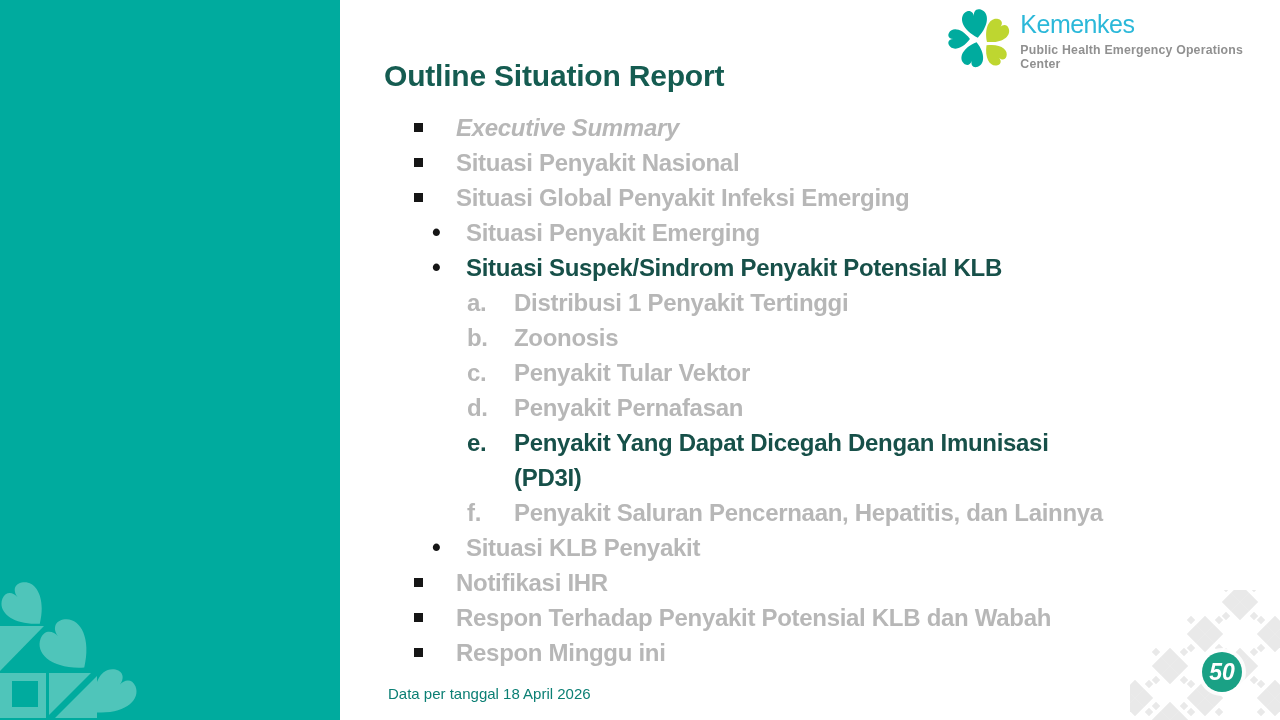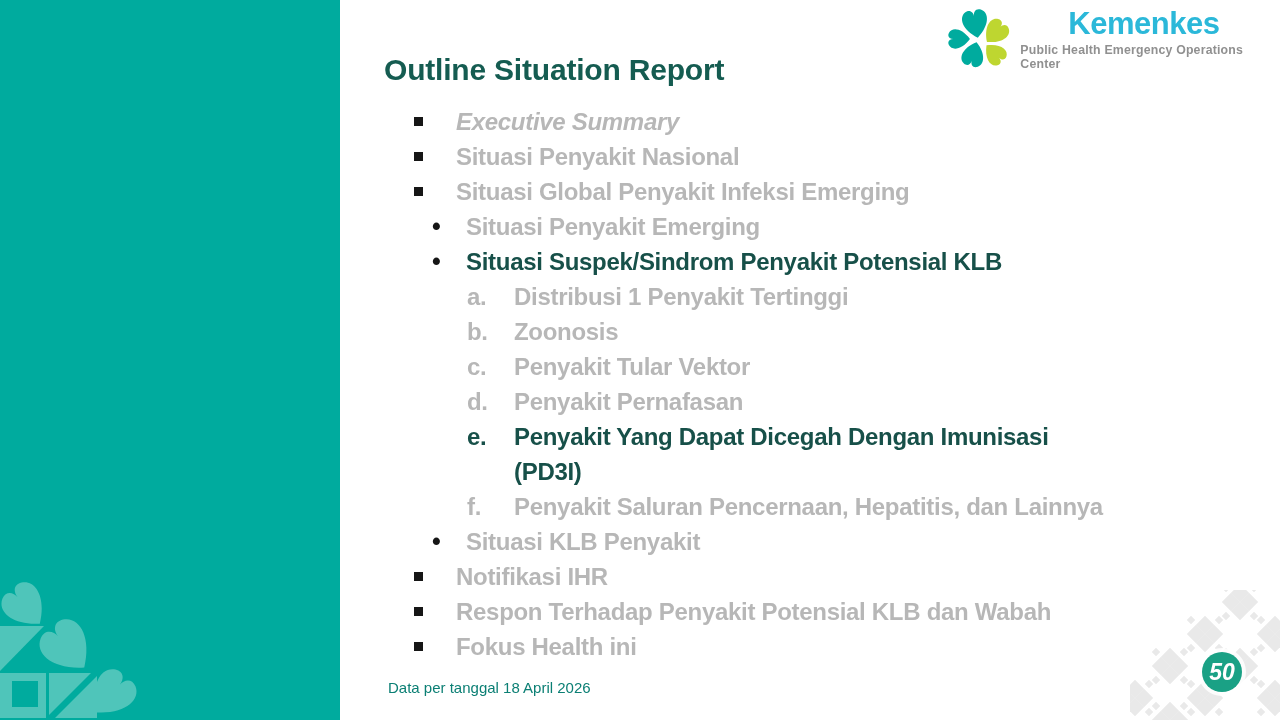--- a/index.html
+++ b/index.html
@@ -6,21 +6,21 @@
   .slide {
     position:relative; width:1280px; height:720px; overflow:hidden;
     background:#ffffff; font-family:"Liberation Sans", sans-serif;
   }
 
   
   .sidebar { position:absolute; left:0; top:0; width:340px; height:720px; background:#00ab9e; }
   .sidebar svg { position:absolute; left:0; bottom:0; }
 
   
-  .content { position:absolute; left:340px; top:3px; width:940px; height:620px; }
+  .content { position:absolute; left:340px; top:9px; width:940px; height:620px; }
   .page-title {
     margin:50px 0 0 44px; font-size:30px; font-weight:700; color:#155c51; letter-spacing:-0.2px;
   }
   .outline { margin-top:17px; }
   .row { display:flex; align-items:flex-start; line-height:35px; font-size:24px; font-weight:700; letter-spacing:-0.3px; }
   .row .label { white-space:pre-line; }
   .lvl1 { padding-left:72px; }
   .lvl1 .marker { width:44px; position:relative; flex:0 0 auto; }
   .lvl1 .marker::before { content:""; position:absolute; left:2px; top:13px; width:9px; height:9px; background:#161616; }
   .lvl2 { padding-left:92px; }
@@ -29,21 +29,21 @@
   .lvl3 .marker { width:47px; flex:0 0 auto; }
   .dim { color:#b7b7b7; }
   .active { color:#175049; }
   .italic .label { font-style:italic; }
 
   .footer-note { margin:15px 0 0 48px; font-size:15px; color:#0b7f74; }
 
   
   .logo { position:absolute; left:948px; top:6px; display:flex; gap:8px; align-items:flex-start; }
   .logo-text { display:flex; flex-direction:column; }
-  .brand { font-size:31px; line-height:36px; font-weight:700; color:#2bb8d9; letter-spacing:-0.5px;margin-left:48px; }
+  .brand { font-size:25px; line-height:36px; font-weight:400; color:#2bb8d9; letter-spacing:-0.5px; }
   .brand-sub { margin-top:1px; font-size:12.3px; font-weight:700; color:#909090; letter-spacing:0.2px; }
 
   
   .ornament { position:absolute; right:0; bottom:0; z-index:1; }
   .page-circle {
     position:absolute; right:38px; bottom:28px; z-index:2;
     width:40px; height:40px; border-radius:50%; background:#1aa185;
     display:flex; align-items:center; justify-content:center;
     color:#ffffff; font-size:23px; font-weight:700;
     box-shadow:0 0 0 4px rgba(255,255,255,0.85);
@@ -128,21 +128,21 @@
         <div class="row lvl1 dim">
           <span class="marker square"></span>
           <span class="label">Notifikasi IHR</span>
         </div>
         <div class="row lvl1 dim">
           <span class="marker square"></span>
           <span class="label">Respon Terhadap Penyakit Potensial KLB dan Wabah</span>
         </div>
         <div class="row lvl1 dim">
           <span class="marker square"></span>
-          <span class="label">Fokus Health ini</span>
+          <span class="label">Respon Minggu ini</span>
         </div>
       </div>
     <div class="footer-note">Data per tanggal 18 April 2026</div>
   </div>
 
   <div class="logo">
     <svg width="66" height="64" viewBox="0 0 66 64">
       <g>
         <use href="#heart" transform="translate(28,17) rotate(-10) scale(0.31)" fill="#00ab9e"></use>
         <use href="#heart" transform="translate(11,33) rotate(-90) scale(0.24)" fill="#00ab9e"></use>

